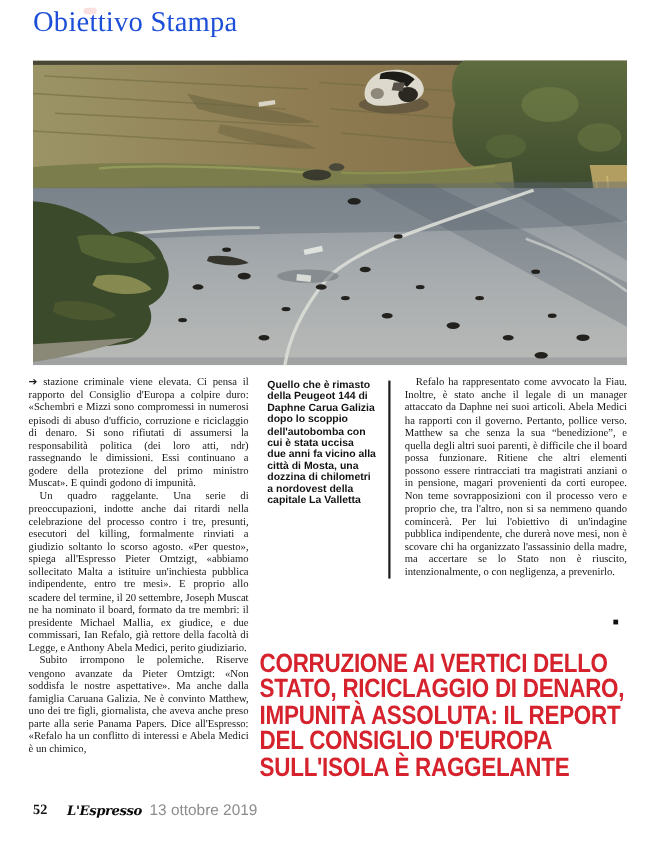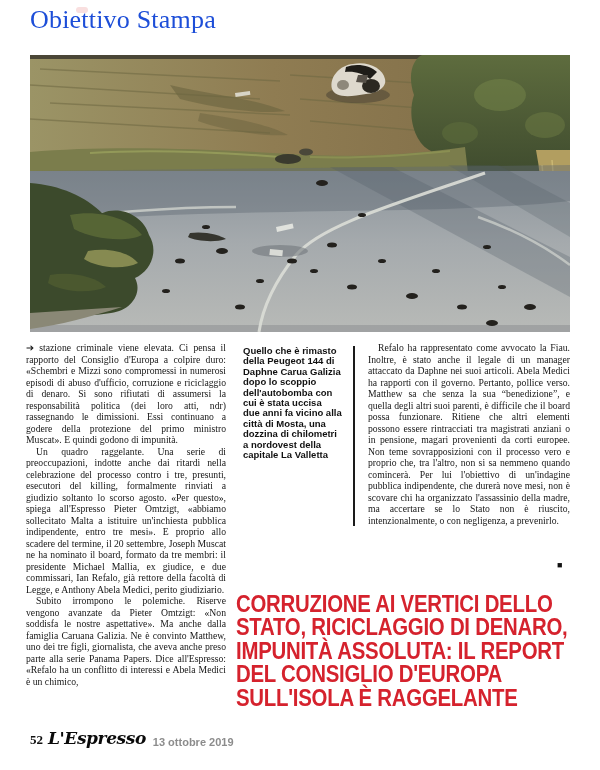--- a/index.html
+++ b/index.html
@@ -29,22 +29,22 @@
         font-family:"Liberation Sans",sans-serif;}
 
   .pullquote{position:absolute;left:236px;top:592px;width:395px;
         font-family:"Liberation Sans",sans-serif;font-weight:800;
         font-size:24px;line-height:23.4px;letter-spacing:-.3px;color:#d5222d;
         transform:scaleX(.85);transform-origin:left top;white-space:pre-line;}
 
   .footer{position:absolute;left:30px;top:728px;display:flex;align-items:flex-end;gap:5px;}
   .footer .pagenum{font-family:"Liberation Serif",serif;font-weight:bold;font-size:13px;color:#111;}
   .footer .logo{font-family:"DejaVu Serif","Liberation Serif",serif;font-weight:bold;font-style:italic;
-        font-size:17px;color:#0a0a0a;letter-spacing:-.4px;}
-  .footer .date{font-family:"Liberation Sans",sans-serif;font-size:11px;color:#8c8c8c;padding-left:2px;font-weight:bold;}
+        font-size:12px;color:#0a0a0a;letter-spacing:-.4px;margin-left:13px;}
+  .footer .date{font-family:"Liberation Sans",sans-serif;font-size:14px;color:#8c8c8c;padding-left:2px;}
 </style>
 </head>
 <body>
 
 <div class="page">
 
   <div class="print-smudge"></div>
 
   <div class="rubric">Obiettivo Stampa</div>
 

